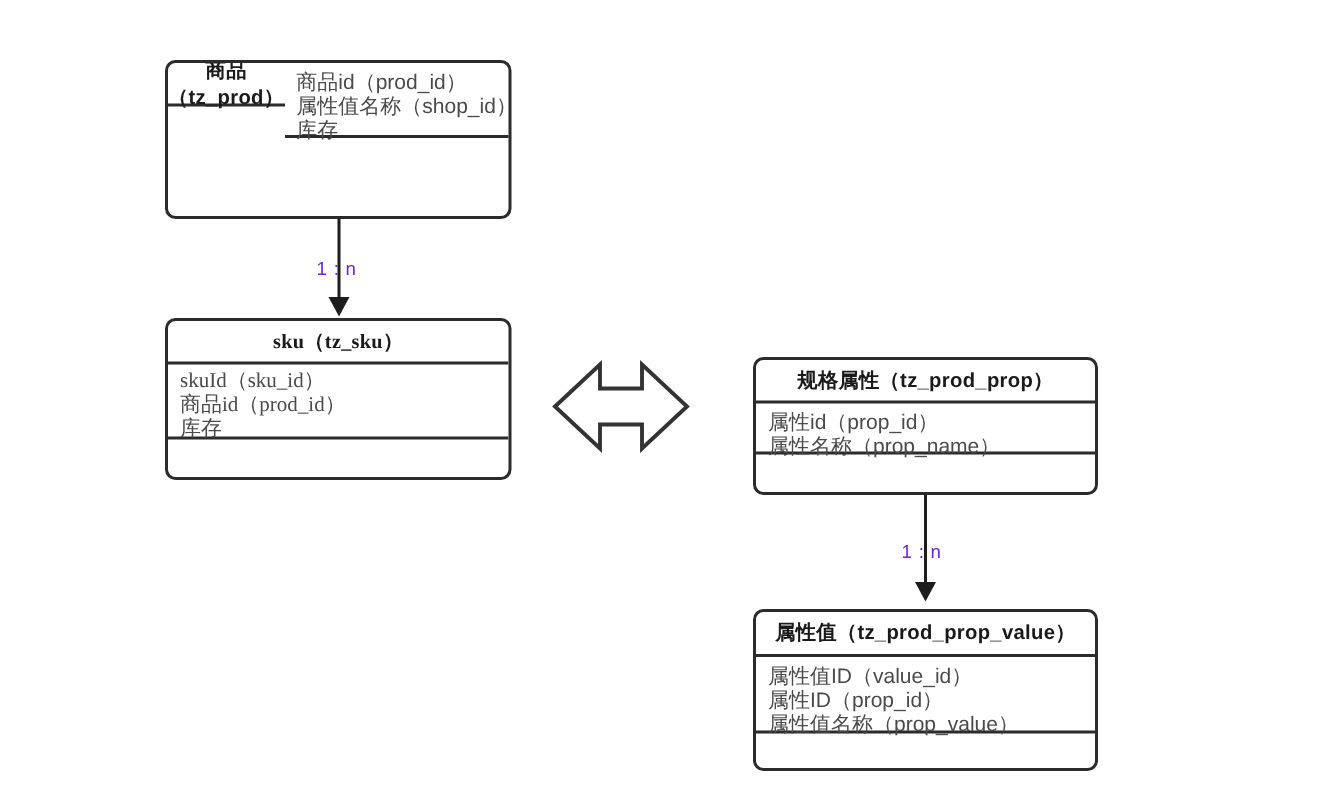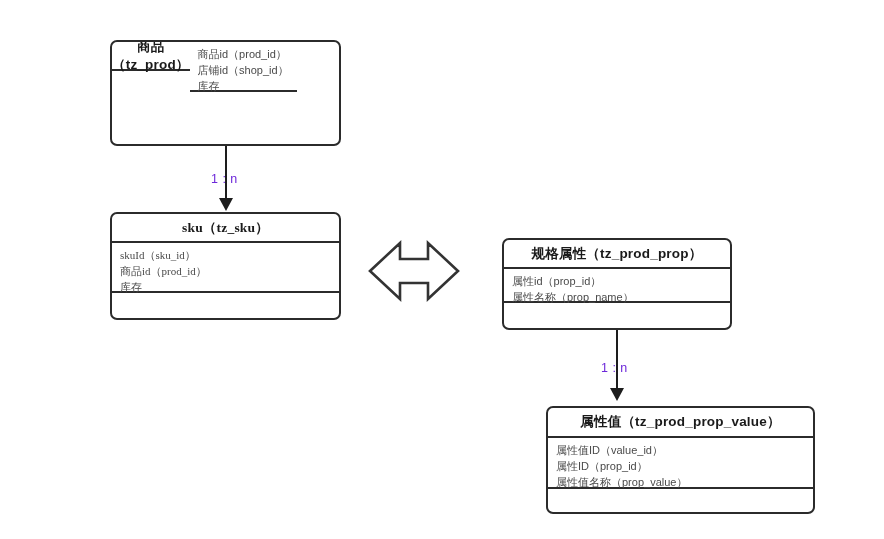--- a/index.html
+++ b/index.html
@@ -40,21 +40,21 @@
     align-items: center;
     justify-content: center;
   }
   .entity-attrs {
     box-sizing: border-box;
     width: 100%;
     border-bottom: 2px solid #2b2b2b;
     padding: 4px 8px 5px 8px;
   }
   .attr-row {
-    font-size: 11px;
+    font-size: 14px;
     color: #4a4a4a;
     line-height: 16px;
     white-space: nowrap;
   }
   .entity-footer {
     box-sizing: border-box;
     width: 100%;
     flex: 1 1 auto;
   }
 
@@ -90,21 +90,21 @@
 </style>
 </head>
 <body>
 
 <div id="canvas">
 
   <div class="entity" style="left:110px; top:40px; width:231px; height:106px; display:flex; ">
     <div class="entity-title" style="height:29px;">商品（tz_prod）</div>
     <div class="entity-attrs" style="height:50px;">
       <div class="attr-row">商品id（prod_id）</div>
-      <div class="attr-row">店铺id（shop_id）</div>
+      <div class="attr-row">属性值名称（shop_id）</div>
       <div class="attr-row">库存</div>
     </div>
     <div class="entity-footer"></div>
   </div>
 
   <div class="connector" style="left:0px; top:0px; width:884px; height:539px; pointer-events:none;">
     <div class="conn-line" style="left:225px; top:146px; height:53px;"></div>
     <div class="conn-arrow" style="left:219px; top:198px;"></div>
     <div class="conn-label" style="left:211px; top:172px;">1 : n</div>
   </div>
@@ -133,21 +133,21 @@
     </div>
     <div class="entity-footer"></div>
   </div>
 
   <div class="connector" style="left:0px; top:0px; width:884px; height:539px; pointer-events:none;">
     <div class="conn-line" style="left:616px; top:330px; height:59px;"></div>
     <div class="conn-arrow" style="left:610px; top:388px;"></div>
     <div class="conn-label" style="left:601px; top:361px;">1 : n</div>
   </div>
 
-  <div class="entity" style="left:502px; top:406px; width:269px; height:108px; display:flex; flex-direction:column;margin-left:44px;">
+  <div class="entity" style="left:502px; top:406px; width:230px; height:108px; display:flex; flex-direction:column;">
     <div class="entity-title" style="height:30px;">属性值（tz_prod_prop_value）</div>
     <div class="entity-attrs" style="height:51px;">
       <div class="attr-row">属性值ID（value_id）</div>
       <div class="attr-row">属性ID（prop_id）</div>
       <div class="attr-row">属性值名称（prop_value）</div>
     </div>
     <div class="entity-footer"></div>
   </div>
 
 </div>

